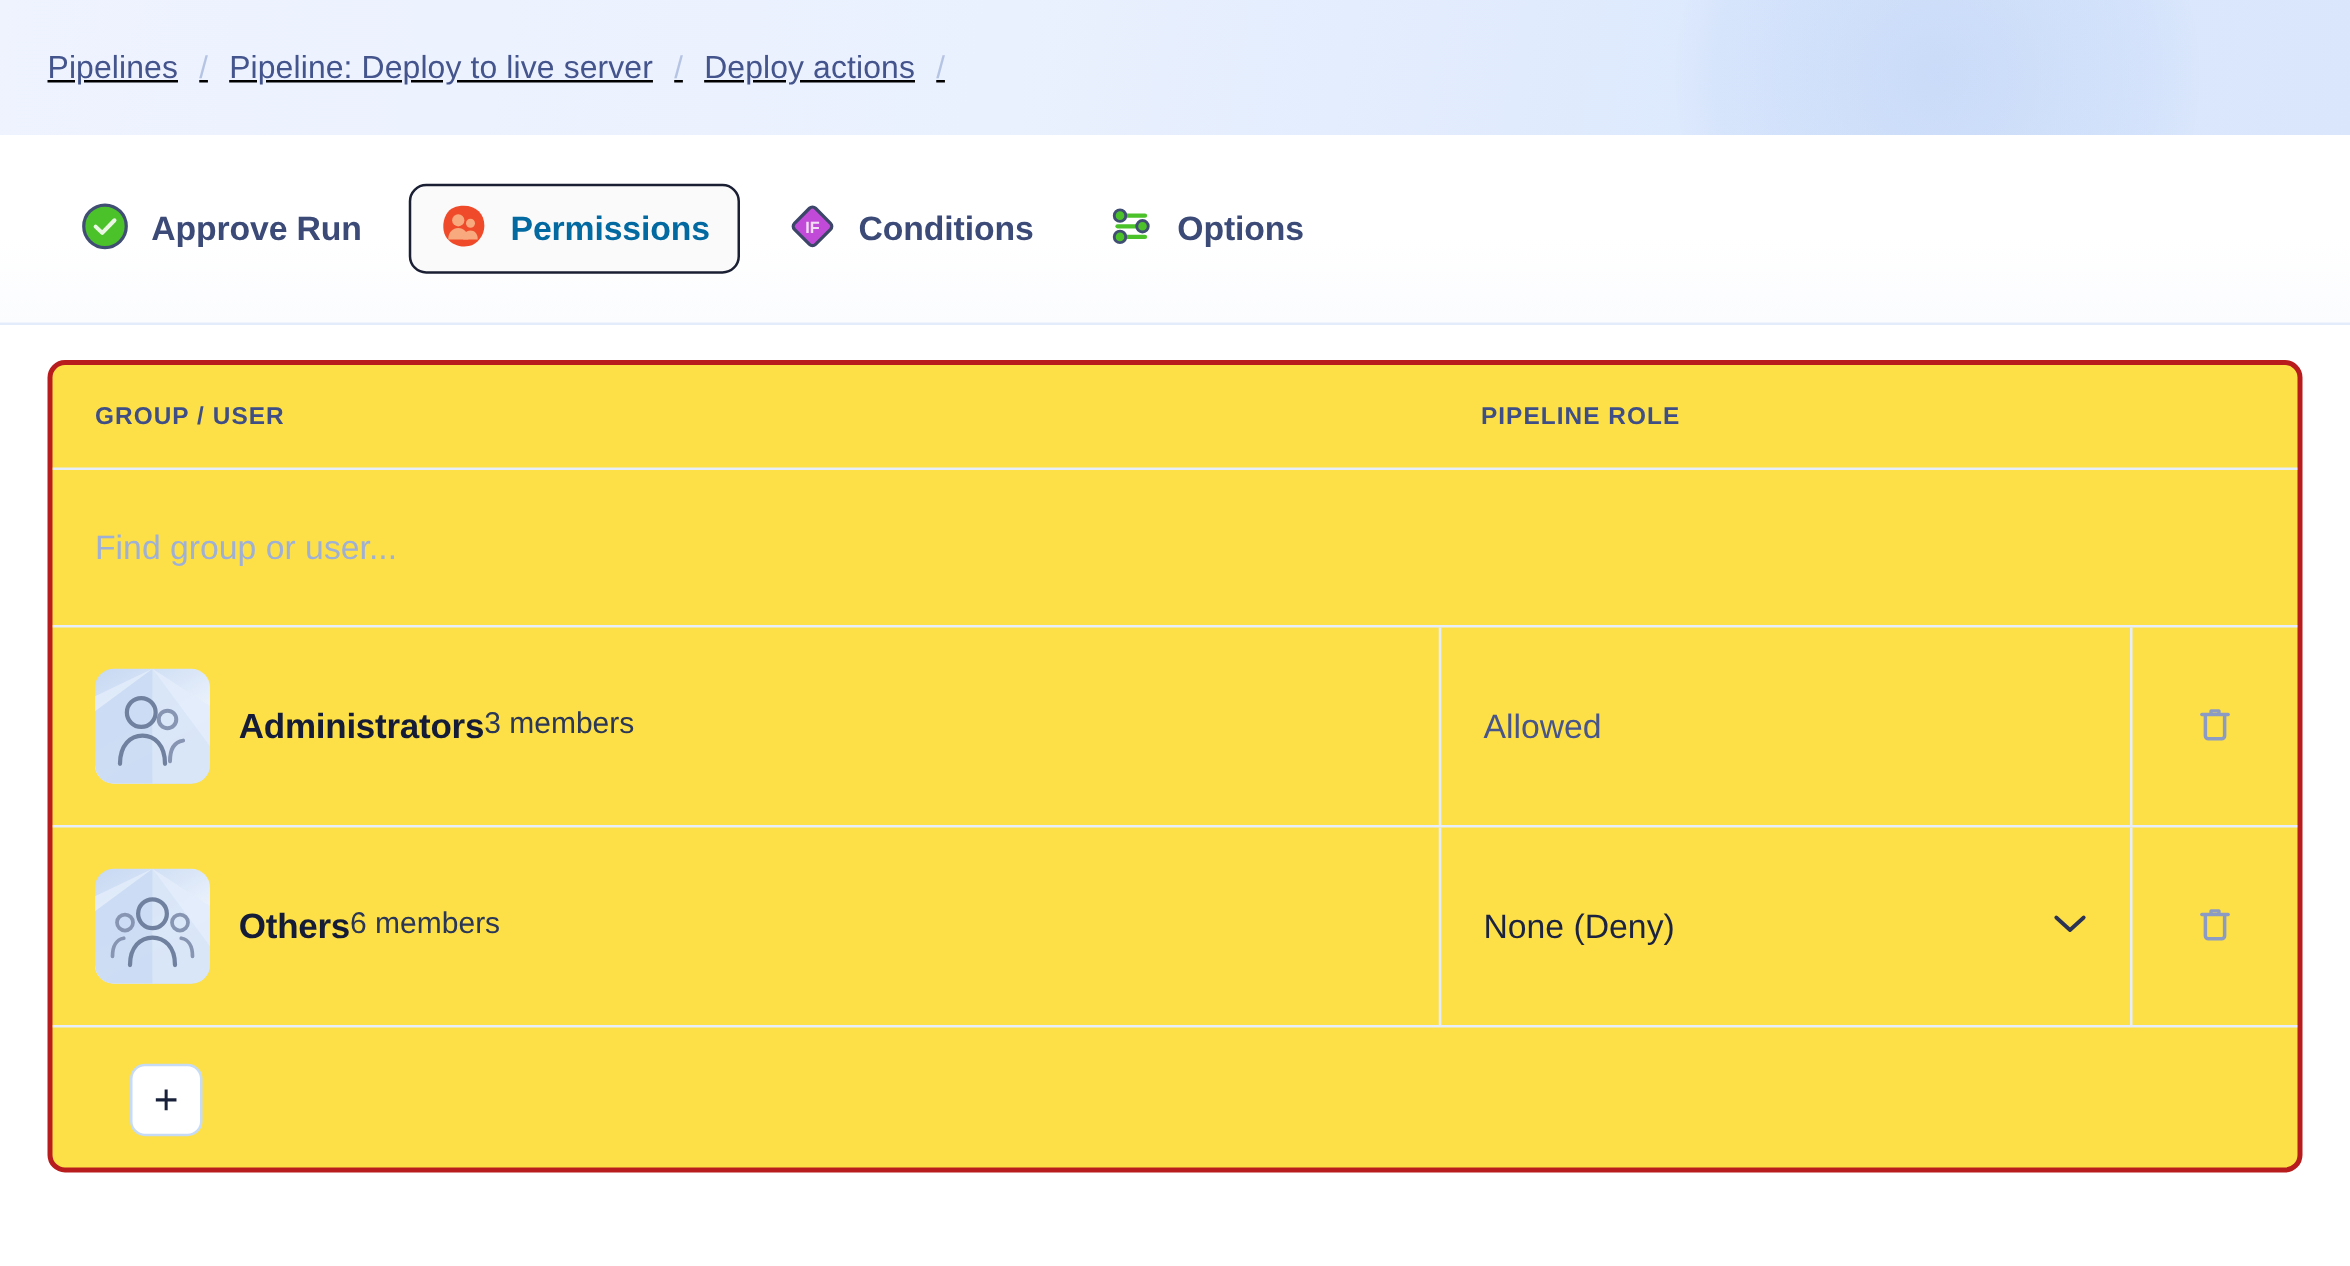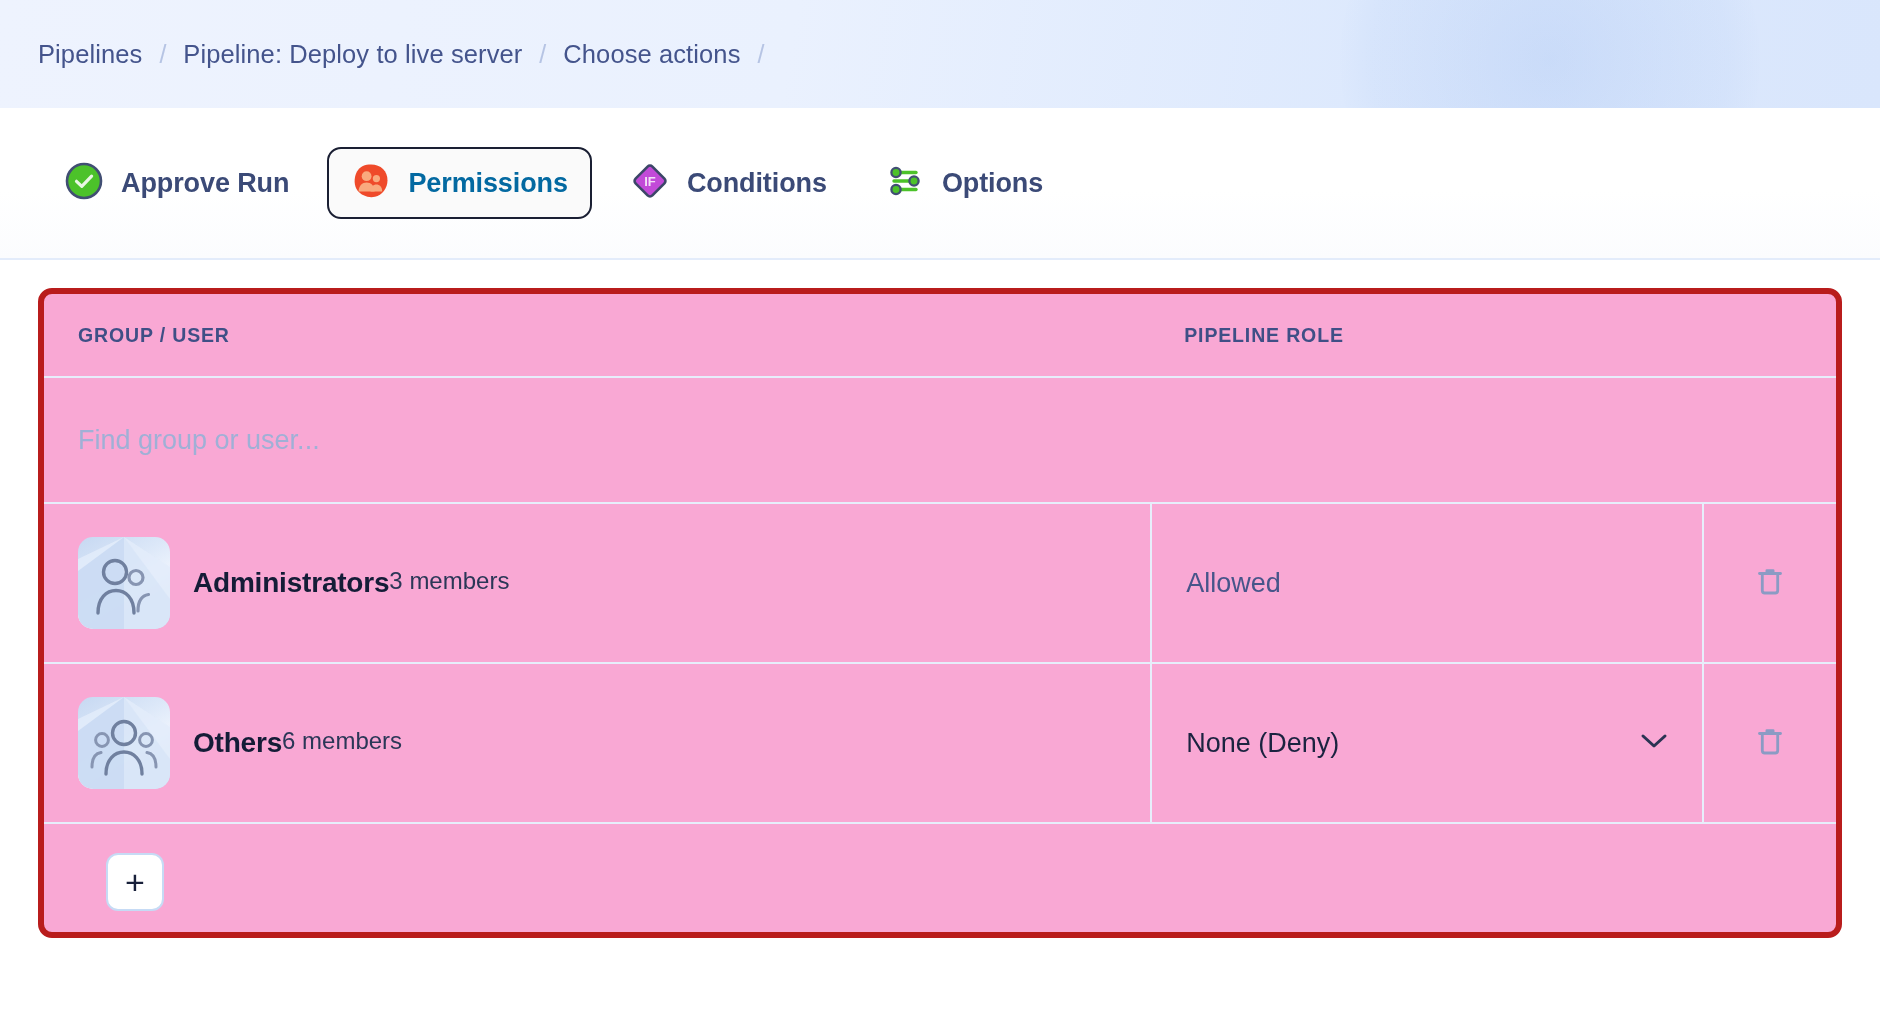--- a/index.html
+++ b/index.html
@@ -32,20 +32,21 @@
     height: 420px;
     border-radius: 50%;
     background: radial-gradient(circle, rgba(160,190,240,0.30) 0%, rgba(170,198,242,0.12) 60%, rgba(255,255,255,0) 72%);
   }
   .breadcrumb {
     position: relative;
     z-index: 2;
     display: flex;
     align-items: center;
     white-space: nowrap;
+    text-decoration: underline;
   }
   .crumb {
     font-size: 25.5px;
     color: #44548c;
     letter-spacing: 0.1px;
   }
   .crumb.current {
     color: #141c37;
     font-weight: 700;
   }
@@ -97,22 +98,22 @@
   
   .ico { flex: 0 0 auto; display:block; }
 
   
   .card {
     position: absolute;
     left: 38px;
     top: 288px;
     width: 1804px;
     height: 650px;
-    background: #f9a8d4;
-    border: 6px solid #b91c1c;
+    background: #fde047;
+    border: 4px solid #b91c1c;
     border-radius: 14px;
     overflow: hidden;
   }
 
   .row-head {
     height: 84px;
     display: flex;
     align-items: center;
     border-bottom: 2px solid #e7eefb;
   }
@@ -233,21 +234,21 @@
 </style>
 </head>
 <body>
 
 <div class="breadcrumb-bar">
   <div class="breadcrumb">
     <span class="crumb">Pipelines</span>
     <span class="crumb-sep">/</span>
     <span class="crumb">Pipeline: Deploy to live server</span>
     <span class="crumb-sep">/</span>
-    <span class="crumb">Choose actions</span>
+    <span class="crumb">Deploy actions</span>
     <span class="crumb-sep">/</span>
   </div>
 </div>
 
 <div class="tabs-wrap">
 
   <div class="tab">
     <span class="ico">
       <svg width="40" height="40" viewBox="0 0 40 40">
         <circle cx="20" cy="20" r="17" fill="#4cc22a" stroke="#414e73" stroke-width="2.6"></circle>

